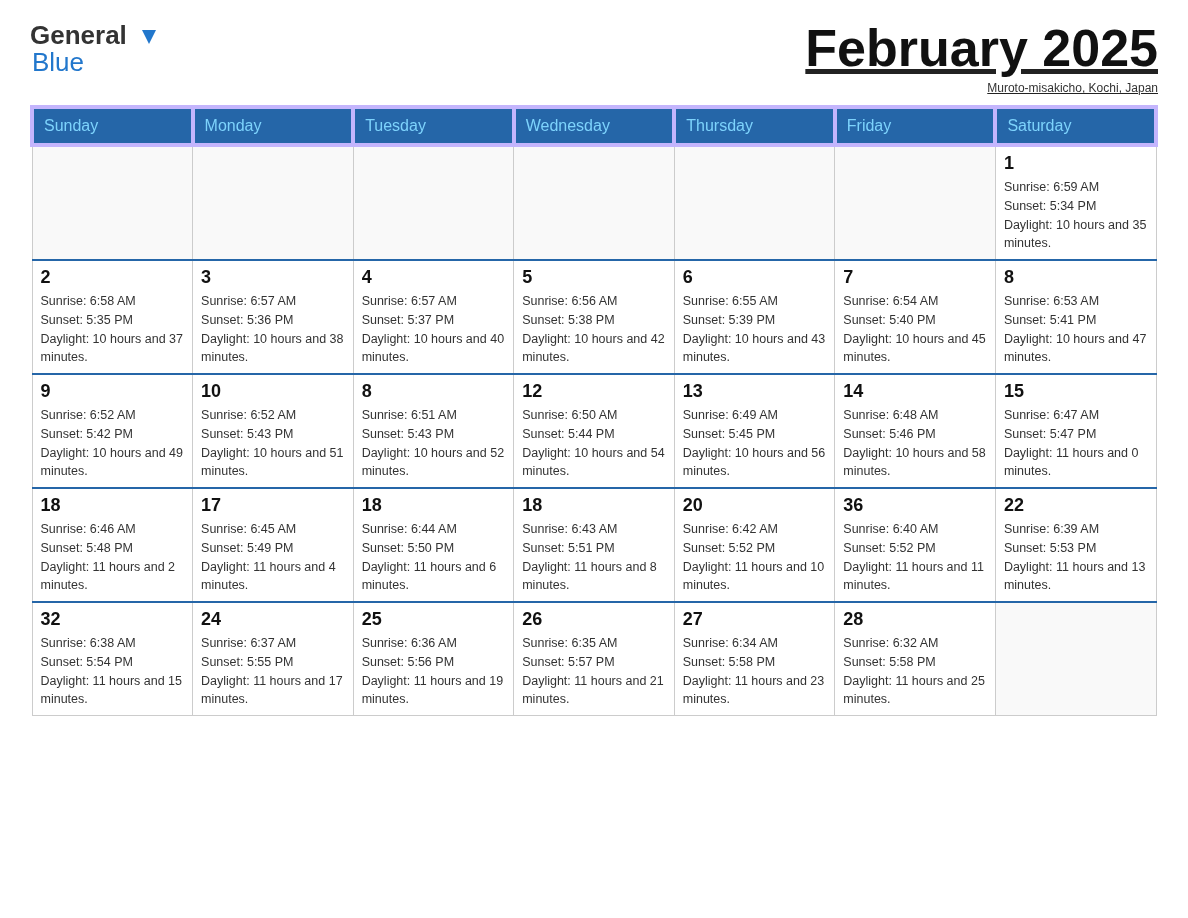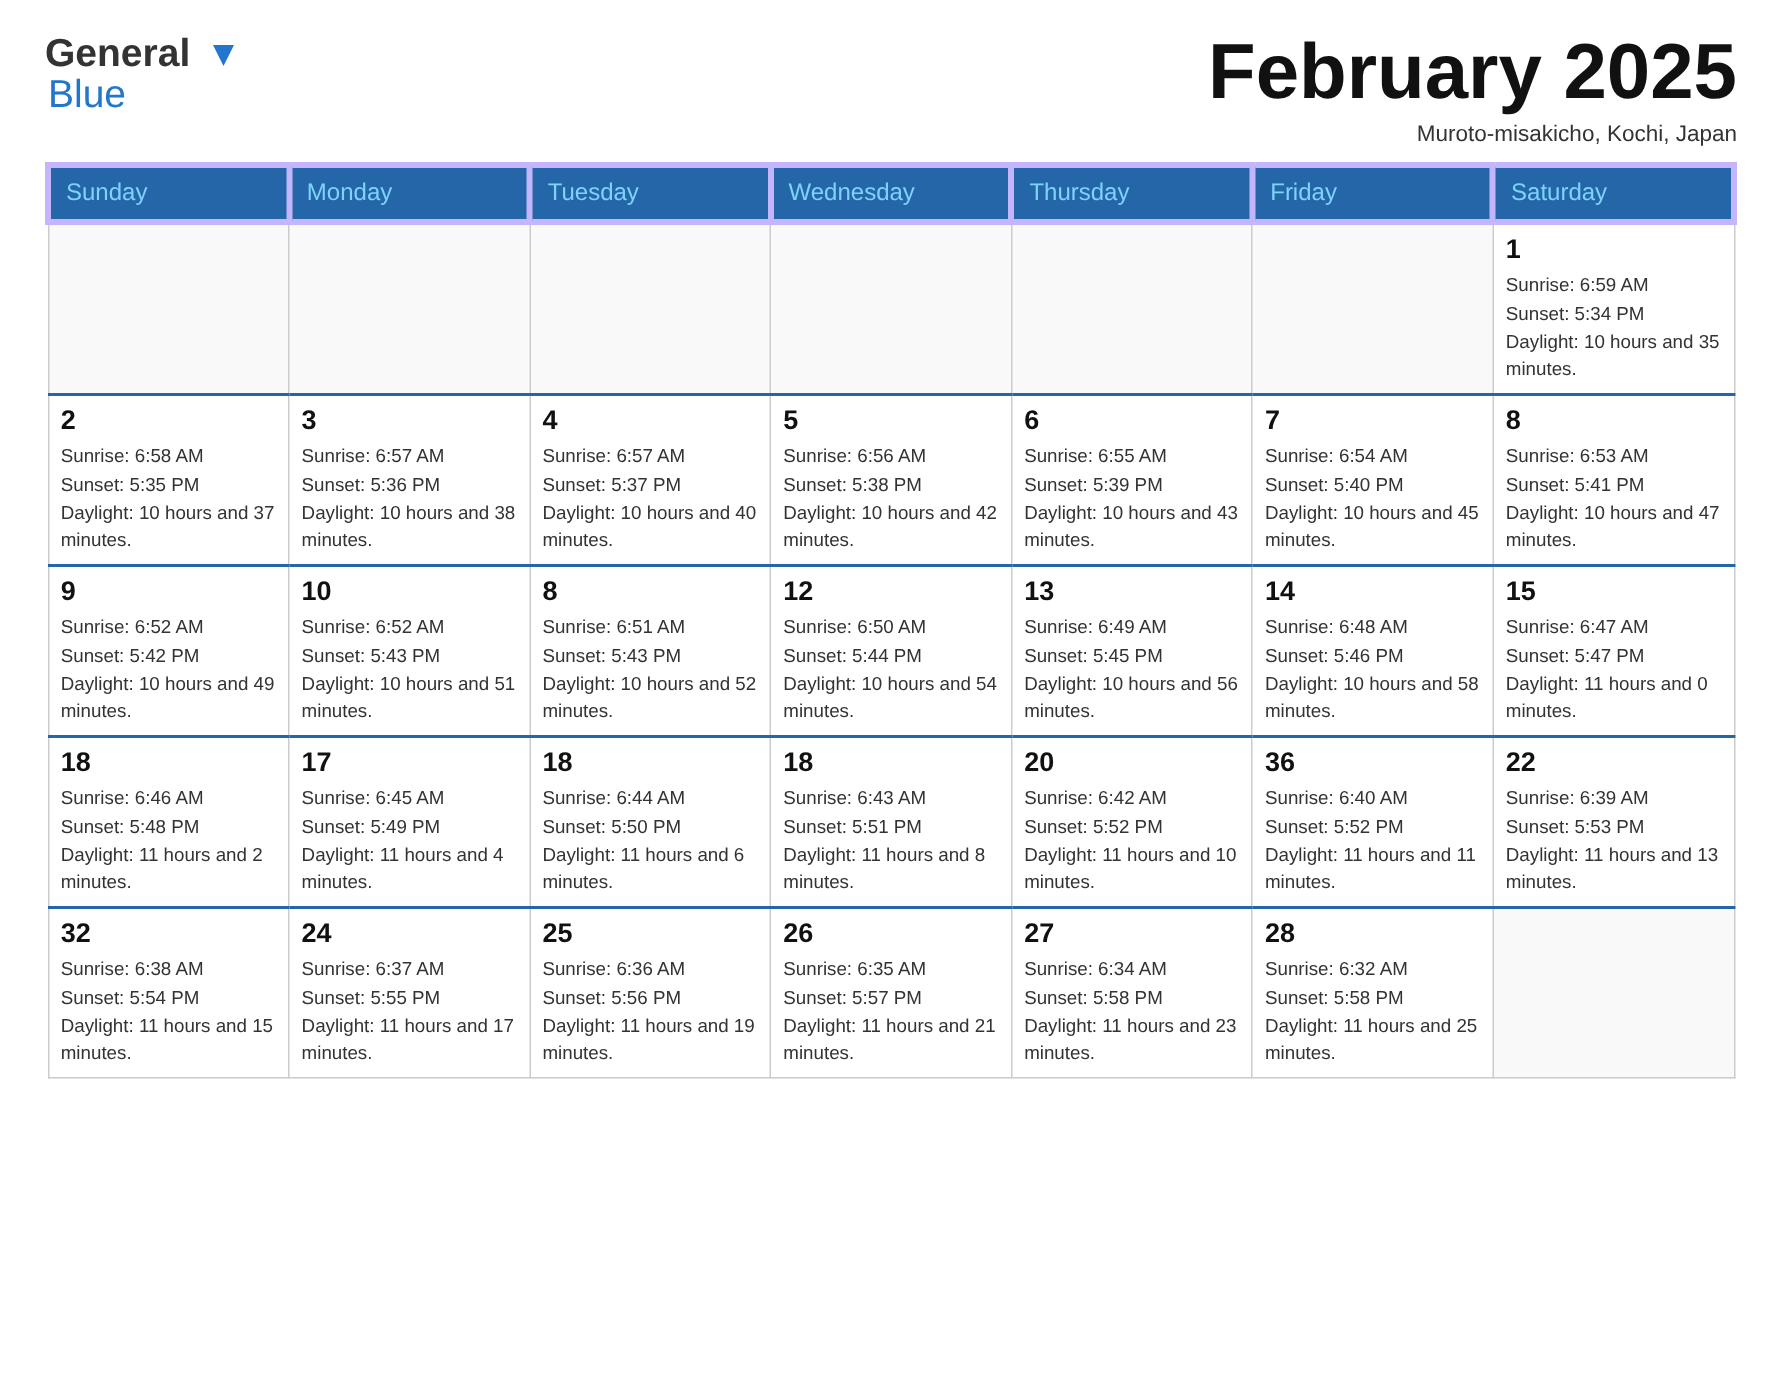--- a/index.html
+++ b/index.html
@@ -13,29 +13,30 @@
     }
     .header {
       display: flex;
       align-items: flex-start;
       justify-content: space-between;
       margin-bottom: 10px;
       gap: 40px;
     }
     .title-section {
       text-align: right;
+      text-decoration: underline;
     }
     .month-title {
       font-size: 52px;
       font-weight: bold;
       color: #111;
       line-height: 1.1;
     }
     .location {
-      font-size: 15px;
+      font-size: 12px;
       color: #333;
       margin-top: 4px;
     }
     .calendar {
       width: 100%;
       border-collapse: collapse;
       margin-top: 10px;
     }
     .calendar th {
       background-color: #2566a8;

